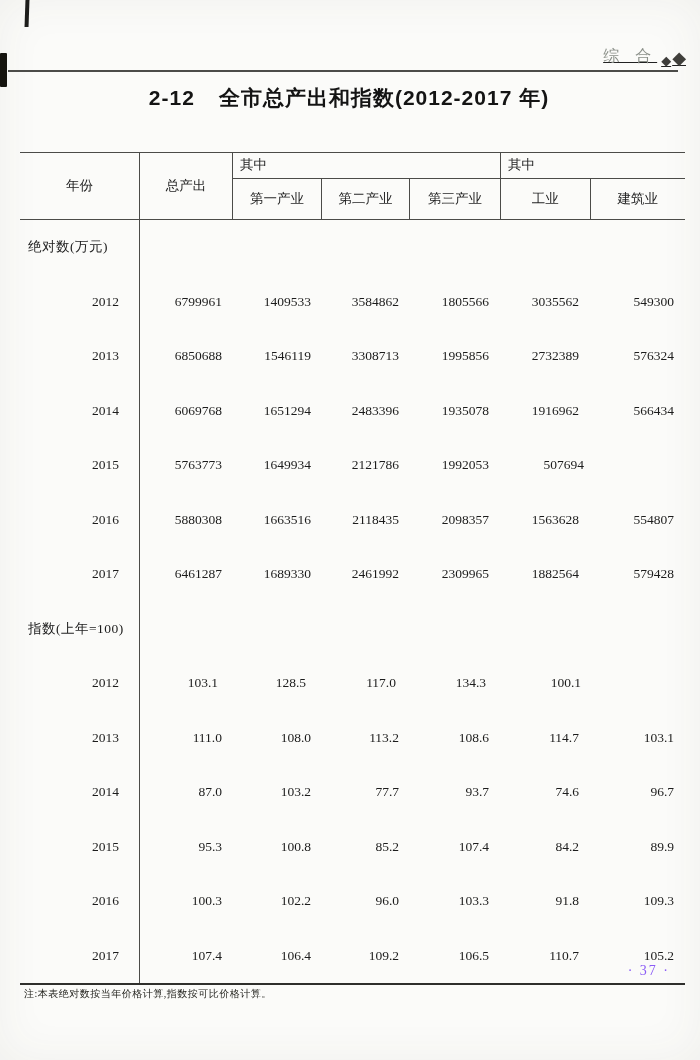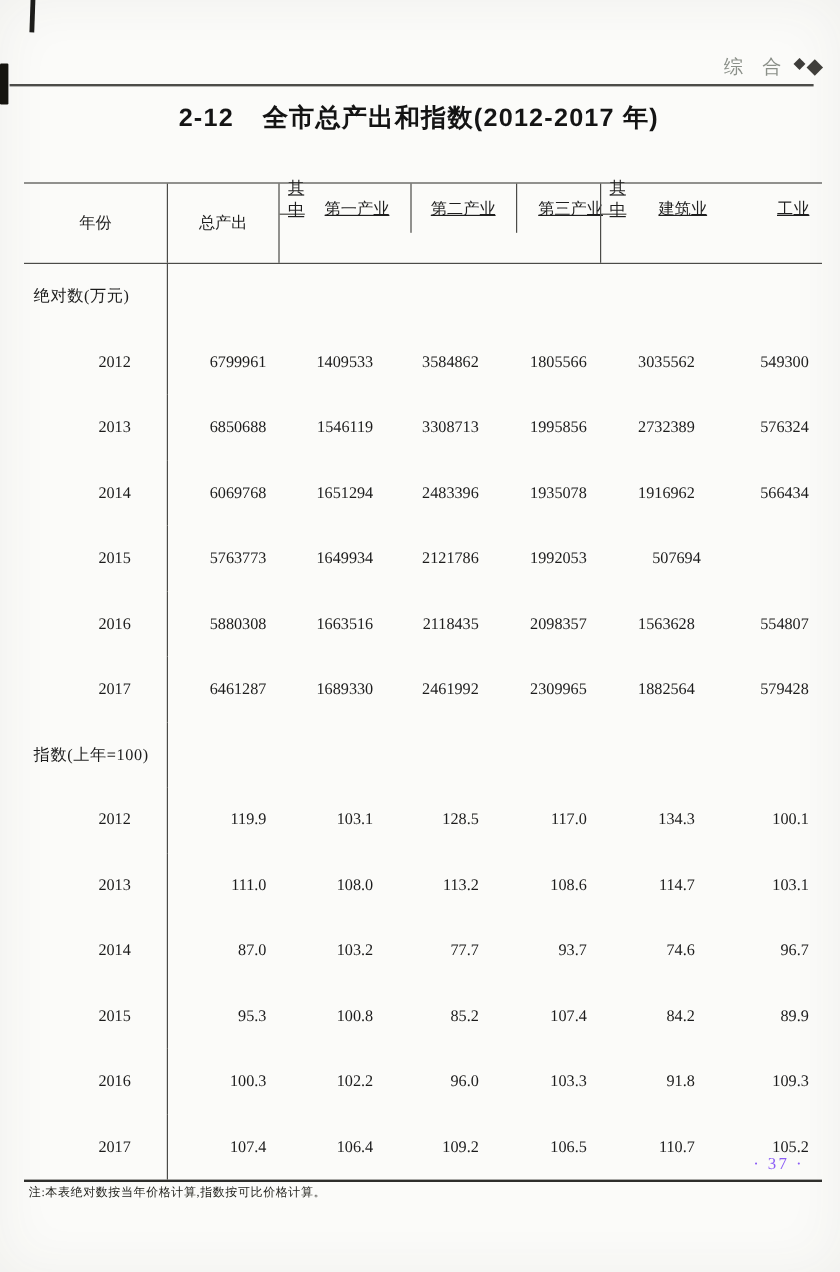--- a/index.html
+++ b/index.html
@@ -15,21 +15,21 @@
     overflow:hidden;
     color:#222;
   }
   
   .scan-tick{ position:absolute; left:25px; top:0; width:4px; height:27px; background:#1d1d1b; transform:rotate(2deg); }
   .scan-smudge{ position:absolute; left:0; top:53px; width:7px; height:34px; background:#15140f; border-radius:1px; }
 
   
   .runhead{
     position:absolute; top:46px; right:14px;
-    display:flex; align-items:flex-start;
+    display:flex; align-items:flex-end;text-decoration:underline;
   }
   .runhead .cat{
     font-family:"Liberation Serif","DejaVu Serif",serif;
     font-size:16px; color:#8b9089; letter-spacing:6px; margin-right:4px;
   }
   .diamond-sm{ font-size:13px; color:#3e3d3a; line-height:1; }
   .diamond-lg{ font-size:18px; color:#403f3b; line-height:1; margin-left:1px; }
   .head-rule{
     position:absolute; top:70px; left:8px; width:670px; height:2px; background:#4c4c49;
   }
@@ -46,31 +46,31 @@
   
   .stat-table{
     position:absolute; left:20px; top:152px; width:665px;
     border-top:1px solid #4b4b48;
     border-bottom:2px solid #2f2f2c;
   }
   .thead{ display:flex; height:67px; border-bottom:1px solid #4b4b48; font-size:13.5px; color:#1e1e1e; }
   .w1{width:120px;} .w2{width:93px;} .w3{width:89px;} .w4{width:88px;} .w5{width:90px;} .w6{width:90px;} .w7{width:95px;}
   .th{ display:flex; align-items:center; justify-content:center; }
   .brd-r{ border-right:1px solid #4b4b48; }
-  .group{ display:flex; flex-direction:row;text-decoration:underline; }
+  .group{ display:flex; flex-direction:column; }
   .g1{ width:267px; }
   .g2{ width:185px; border-left:1px solid #4b4b48; }
   .gl{ height:26px; display:flex; align-items:center; padding-left:7px; border-bottom:1px solid #4b4b48; }
   .gc{ height:41px; display:flex; }
   .gc .th{ height:100%; }
 
   .tbody{ display:flex; flex-direction:column; height:763px; font-size:13.5px; color:#1c1c1c; }
   .trow{ flex:1; display:flex; }
   .cell{ display:flex; align-items:center; }
-  .c-year{ justify-content:flex-end; padding-right:30px; border-right:1px solid #4b4b48; }
+  .c-year{ justify-content:flex-end; padding-right:20px; border-right:1px solid #4b4b48; }
   .c-sec{ justify-content:flex-start; padding-left:8px; border-right:1px solid #4b4b48; letter-spacing:0.5px; }
   .num{ justify-content:flex-end; padding-right:11px; }
   .fill{ flex:1; }
 
   
   .note{
     position:absolute; left:24px; top:987px;
     font-size:10px; color:#24241f; letter-spacing:0.5px;
   }
   .pageno{
@@ -107,22 +107,22 @@
         <div class="gl">其中</div>
         <div class="gc">
           <div class="th w3 brd-r">第一产业</div>
           <div class="th w4 brd-r">第二产业</div>
           <div class="th w5">第三产业</div>
         </div>
       </div>
       <div class="group g2">
         <div class="gl">其中</div>
         <div class="gc">
+          <div class="th w6 brd-r">工业</div>
           <div class="th w7">建筑业</div>
-          <div class="th w6 brd-r">工业</div>
         </div>
       </div>
     </div>
 
     <div class="tbody">
 
       <div class="trow">
         <div class="cell w1 c-sec">绝对数(万元)</div>
         <div class="cell fill"></div>
       </div>
@@ -186,21 +186,20 @@
         <div class="cell w7 num">579428</div>
       </div>
 
       <div class="trow">
         <div class="cell w1 c-sec">指数(上年=100)</div>
         <div class="cell fill"></div>
       </div>
 
       <div class="trow">
         <div class="cell w1 c-year">2012</div>
-        <div class="cell w2 num">119.9</div>
         <div class="cell w3 num">103.1</div>
         <div class="cell w4 num">128.5</div>
         <div class="cell w5 num">117.0</div>
         <div class="cell w6 num">134.3</div>
         <div class="cell w7 num">100.1</div>
       </div>
 
       <div class="trow">
         <div class="cell w1 c-year">2013</div>
         <div class="cell w2 num">111.0</div>

